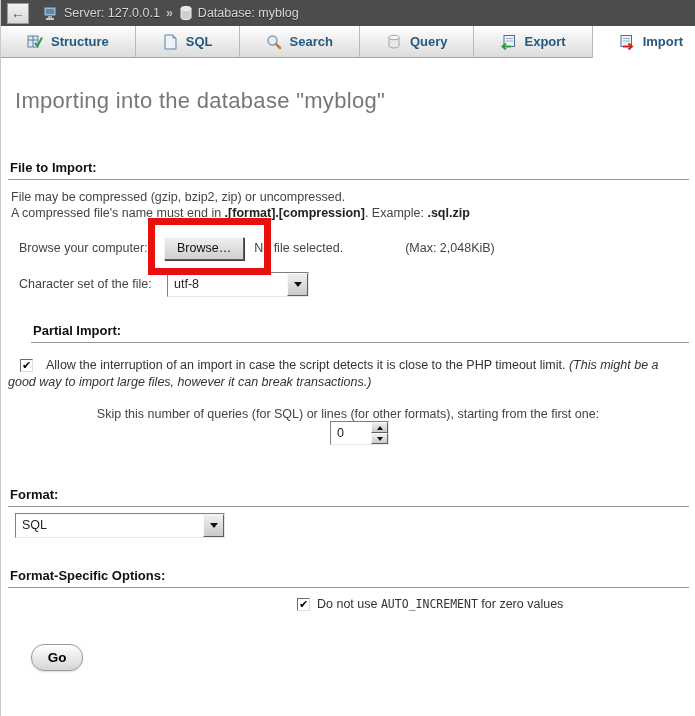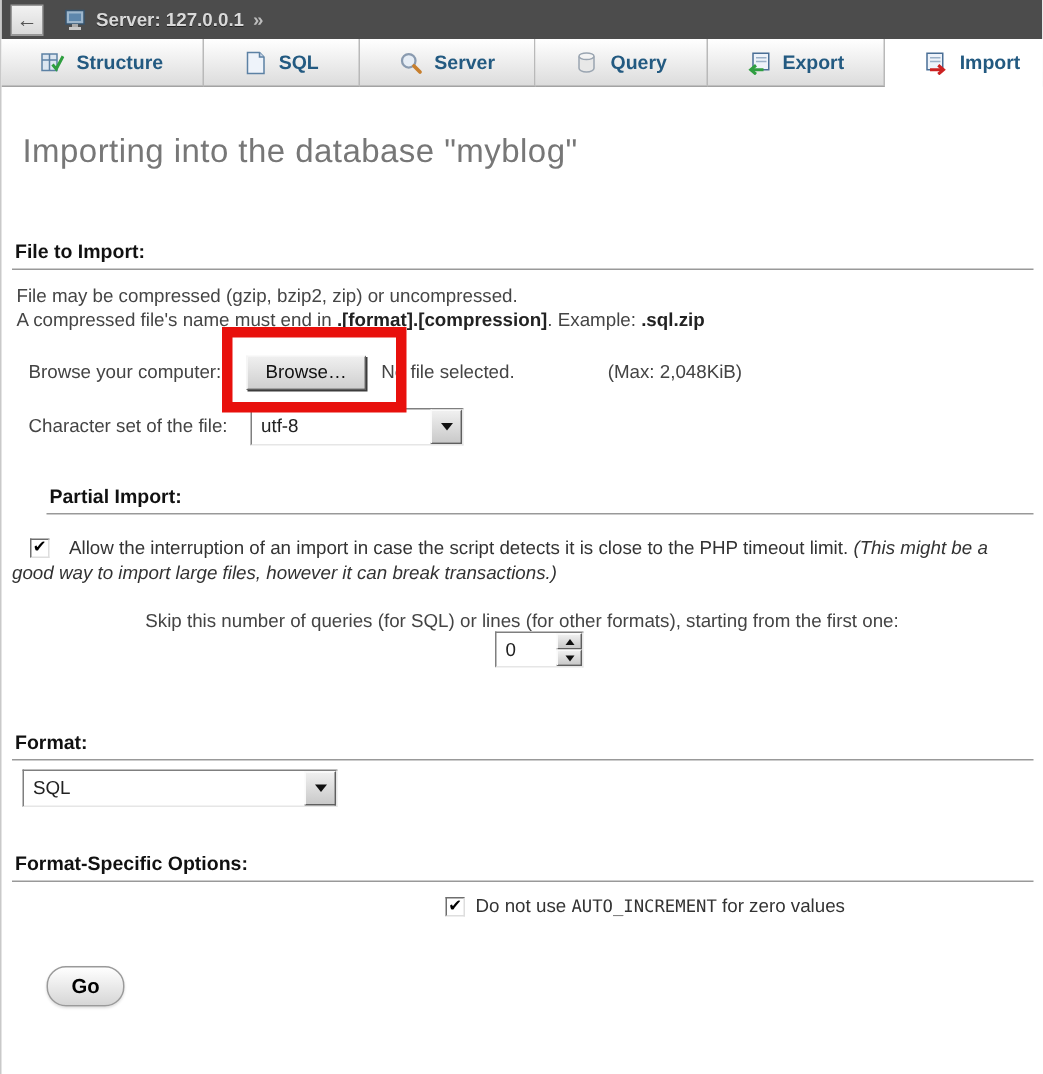--- a/index.html
+++ b/index.html
@@ -4,21 +4,21 @@
 <style>
   * { margin:0; padding:0; box-sizing:border-box; }
   html,body { background:#fff; }
   body { font-family:"Liberation Sans", sans-serif; font-size:12.5px; color:#444; }
   #page { position:relative; width:695px; height:716px; overflow:hidden; background:#fff; border-left:1px solid #c9c9c9; }
 
   
   .topbar { height:26px; background:#4c4c4c; display:flex; align-items:center; gap:6px; padding:0 6px; }
   .back-btn { width:22px; height:21px; background:linear-gradient(#f2f2f2,#d9d9d9); border:1px solid #9a9a9a;
               color:#555; font-size:14px; line-height:19px; text-align:center; cursor:pointer; margin-right:8px; }
-  .crumb { display:flex; align-items:center; gap:5px; color:#d9d9d9; font-weight:bold; font-size:12.5px;
+  .crumb { display:flex; align-items:center; gap:5px; color:#d9d9d9; font-weight:normal; font-size:12.5px;
            text-shadow:0 1px 0 #222; cursor:pointer; }
   .crumb-sep { color:#bdbdbd; font-weight:bold; }
   .ticon { display:inline-block; vertical-align:middle; }
 
   
   .tabbar { height:32px; display:flex; background:linear-gradient(#ffffff,#d6d6d6); }
   .tab { display:flex; align-items:center; gap:8px; padding:0 26px; cursor:pointer;
          border-right:1px solid #b9b9b9; border-bottom:1px solid #a3a3a3; background:linear-gradient(#ffffff,#dcdcdc); }
   .tab .tlabel { color:#235a81; font-weight:bold; font-size:13px; }
   .tab.active { background:#fff; border-bottom:1px solid #fff; }
@@ -106,20 +106,27 @@
     <span class="crumb">
       <svg class="ticon" width="16" height="16" viewBox="0 0 16 16">
         <rect x="1" y="2" width="12" height="9" fill="#9db6cc" stroke="#36536e"></rect>
         <rect x="3" y="4" width="8" height="5" fill="#5e87ac"></rect>
         <rect x="5" y="11" width="4" height="2" fill="#aaaaaa"></rect>
         <rect x="3" y="13" width="8" height="2" fill="#c8c8c8"></rect>
       </svg>
       <span>Server: 127.0.0.1</span>
     </span>
     <span class="crumb-sep">»</span>
+    <span class="crumb">
+      <svg class="ticon" width="14" height="16" viewBox="0 0 14 16">
+        <path d="M2 3.5 v9 c0 1.3 2.2 2.2 5 2.2 s5-0.9 5-2.2 v-9" fill="#cfcfcf" stroke="#efefef"></path>
+        <ellipse cx="7" cy="3.5" rx="5" ry="2.1" fill="#e8e8e8" stroke="#efefef"></ellipse>
+      </svg>
+      <span>Database: myblog</span>
+    </span>
   </div>
 
   <div class="tabbar">
     <div class="tab">
       <svg class="ticon" width="16" height="16" viewBox="0 0 16 16">
         <rect x="1" y="2" width="10" height="11" fill="#dce6f0" stroke="#5c81a4"></rect>
         <line x1="1" y1="6" x2="11" y2="6" stroke="#5c81a4"></line>
         <line x1="6" y1="2" x2="6" y2="13" stroke="#5c81a4"></line>
         <path d="M8 9 L10.5 12 L15 3.5" stroke="#2e9e3f" stroke-width="2" fill="none"></path>
       </svg>
@@ -130,21 +137,21 @@
         <path d="M3 1 h8 l3 3 v11 h-11 z" fill="#eef3fa" stroke="#5c81a4"></path>
         <path d="M11 1 v3 h3" fill="#cdd9ea" stroke="#5c81a4"></path>
       </svg>
       <span class="tlabel">SQL</span>
     </div>
     <div class="tab">
       <svg class="ticon" width="16" height="16" viewBox="0 0 16 16">
         <circle cx="6.5" cy="6.5" r="4.5" fill="#e6edf5" stroke="#8a9bb0" stroke-width="1.5"></circle>
         <line x1="10" y1="10" x2="14" y2="14" stroke="#c77f2e" stroke-width="2.5" stroke-linecap="round"></line>
       </svg>
-      <span class="tlabel">Server</span>
+      <span class="tlabel">Search</span>
     </div>
     <div class="tab">
       <svg class="ticon" width="16" height="16" viewBox="0 0 16 16">
         <path d="M3 3.5 v8 c0 1.4 2.2 2.5 5 2.5 s5-1.1 5-2.5 v-8" fill="#e8e8e8" stroke="#9aa5b1"></path>
         <ellipse cx="8" cy="3.5" rx="5" ry="2.2" fill="#f4f4f4" stroke="#9aa5b1"></ellipse>
       </svg>
       <span class="tlabel">Query</span>
     </div>
     <div class="tab">
       <svg class="ticon" width="16" height="16" viewBox="0 0 16 16">

